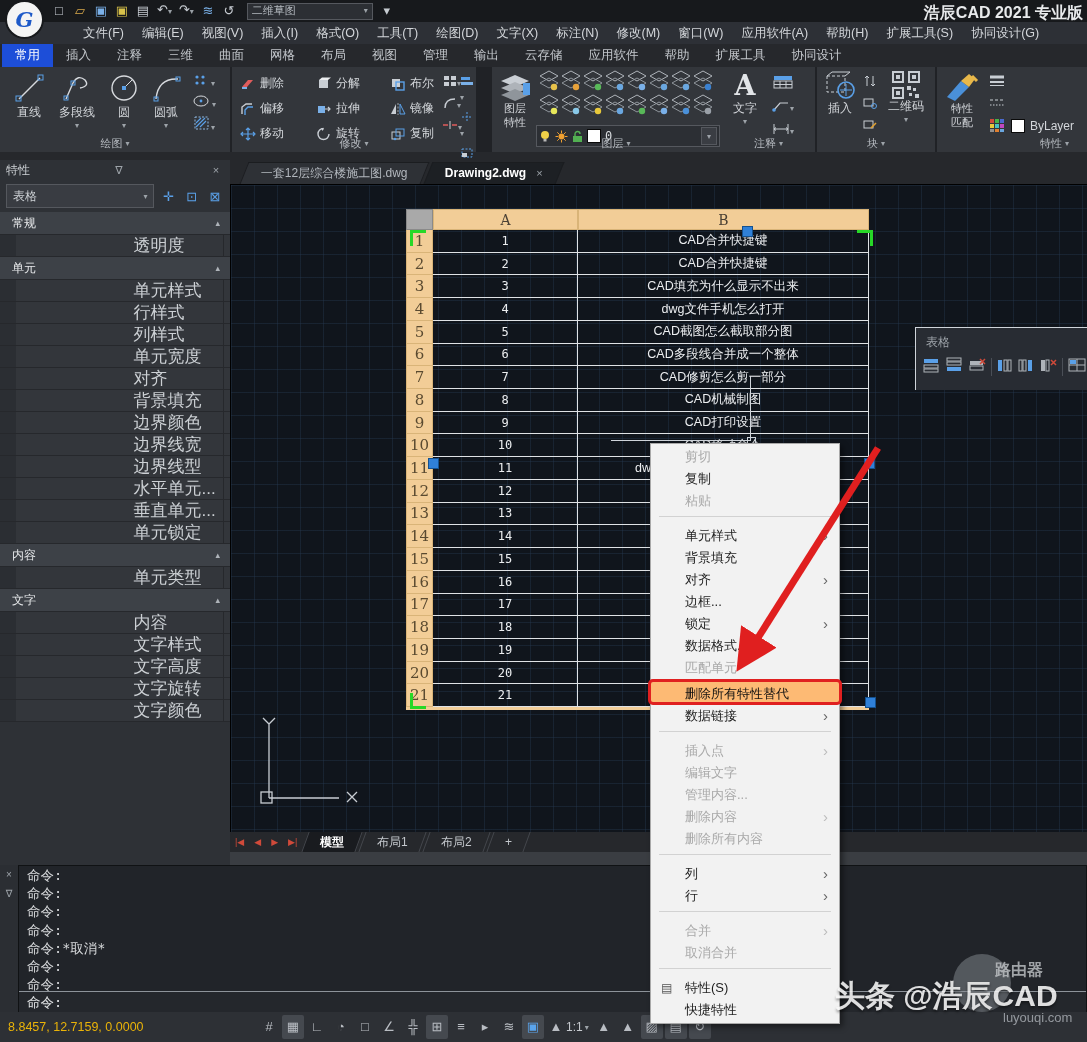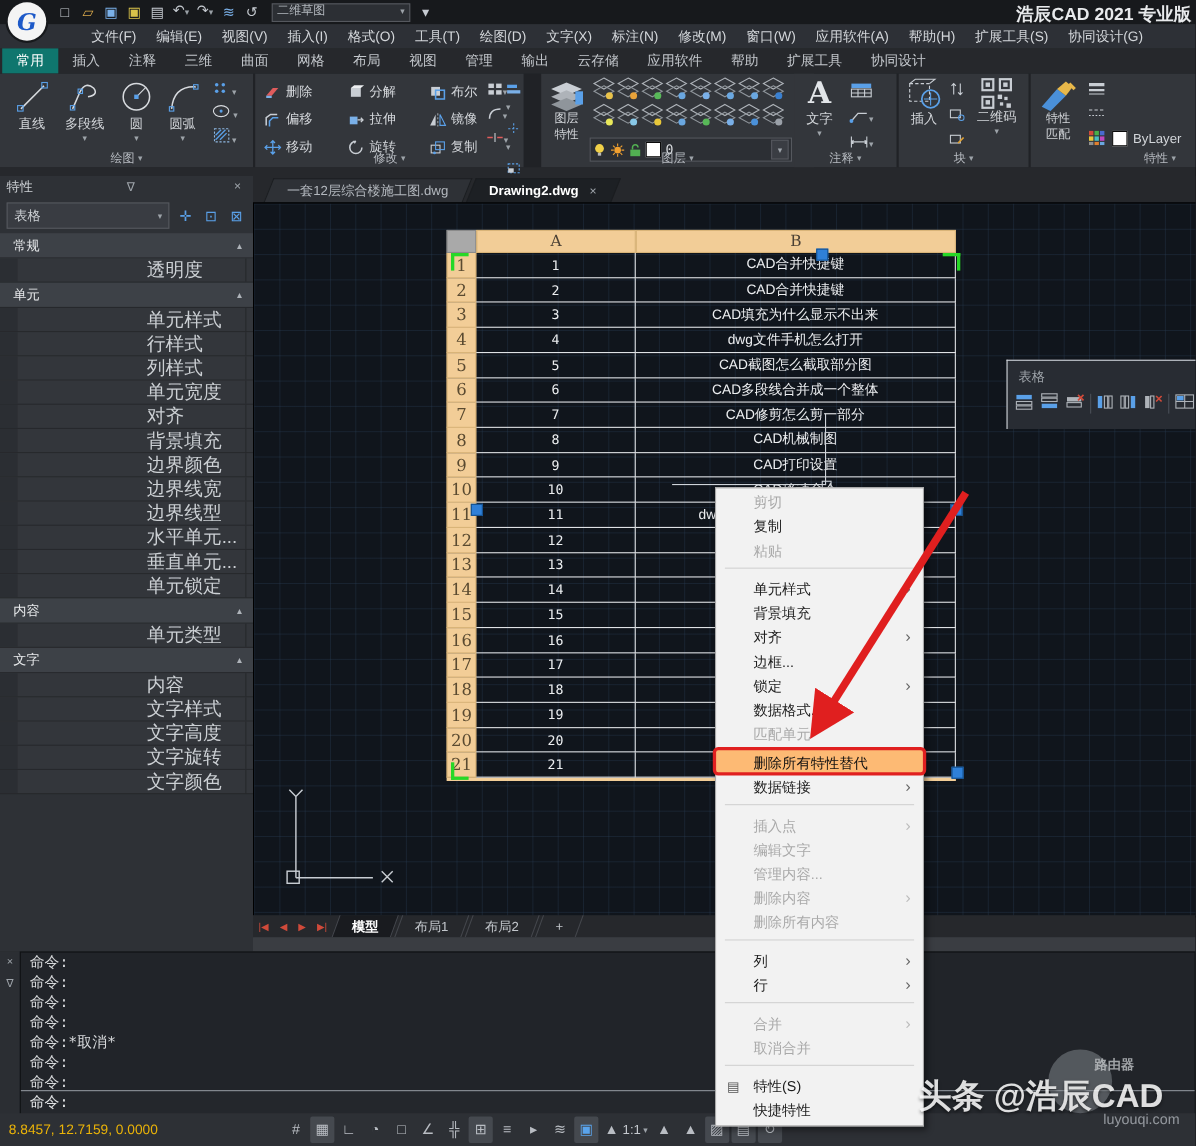--- a/index.html
+++ b/index.html
@@ -15,21 +15,21 @@
   .qicon small{font-size:8px;color:#9aa0a6}
   .wscombo{width:116px;height:15px;background:#2c2f34;border:1px solid #55585e;color:#b4b9bf;
            font-size:11px;line-height:13px;padding:0 4px;display:flex;justify-content:space-between;margin-left:4px}
   .apptitle{position:absolute;right:4px;top:3px;font-size:16px;font-weight:bold;color:#e8eaec;white-space:nowrap}
   
   .menubar{position:absolute;top:22px;left:0;right:0;height:22px;background:#2d3036;display:flex;padding-left:74px}
   .mitem{padding:0 9px;font-size:12.5px;line-height:22px;color:#d3d6da;white-space:nowrap}
   
   .rtabs{position:absolute;top:44px;left:0;right:0;height:23px;background:#26282c;display:flex;padding-left:2px}
   .rtab{padding:0 13px;font-size:12.5px;line-height:23px;color:#c3c7cc;white-space:nowrap}
-  .rtab.active{background:#0f766e;color:#ffffff}
+  .rtab.active{background:#1d4ed8;color:#ffffff}
   
   .ribbon{position:absolute;top:67px;left:0;right:0;height:85px;background:#202226}
   .rpanel{position:absolute;top:0;height:85px;background:#33363b}
   .rlabel{position:absolute;bottom:1px;left:0;right:0;text-align:center;font-size:11px;color:#b7bbc1}
   .chev{font-size:8px;color:#9da3a9;vertical-align:1px}
   .bigbtn{position:absolute;display:flex;flex-direction:column;align-items:center;color:#d3d6da;font-size:12px;line-height:14px}
   .txtbtn{position:absolute;display:flex;align-items:center;gap:4px;color:#d3d6da;font-size:12px;white-space:nowrap}
   .sicon14{display:inline-flex;width:16px;height:16px;align-items:center;justify-content:center}
   .minicol{position:absolute;display:flex;flex-direction:column;gap:4px;align-items:center}
   .bigA{font-size:27px;font-weight:bold;color:#e2e5e8;line-height:30px;font-family:"DejaVu Serif",serif}
@@ -138,21 +138,21 @@
   
   .ftb{position:absolute;left:915px;top:327px;width:172px;height:62px;background:#282c33;z-index:40;
        border-top:1px solid #cfd4da;border-left:1px solid #cfd4da}
   .ftb-title{padding:6px 0 2px 10px;color:#9da3a9;font-size:12px}
   .ftb-row{display:flex;align-items:center;gap:5px;padding-left:6px;margin-top:4px}
   .ftb-sep{width:1px;height:18px;background:#4a4f57}
   
   .redarrow{position:absolute;left:690px;top:438px;z-index:60;pointer-events:none}
   .wm{position:absolute;left:835px;top:958px;width:252px;height:70px;z-index:70;pointer-events:none;opacity:.88}
   .wm-circle{position:absolute;left:118px;top:-4px;width:58px;height:58px;border-radius:50%;background:#8b9095;opacity:.55}
-  .wm-logo{position:absolute;left:160px;top:2px;color:#d8dbde;font-size:12px;font-weight:bold;opacity:.8;white-space:nowrap}
+  .wm-logo{position:absolute;left:160px;top:2px;color:#d8dbde;font-size:16px;font-weight:bold;opacity:.8;white-space:nowrap}
   .wm-text{position:absolute;left:0;top:18px;color:#f8f8f8;font-size:30px;font-weight:bold;white-space:nowrap;
            text-shadow:0 2px 3px rgba(0,0,0,.5)}
   .wm-site{position:absolute;left:168px;top:52px;color:#c9ced4;font-size:13px;opacity:.75}
 </style>
 </head>
 <body>
 
 <div class="app">
 
   <div class="titlebar">

